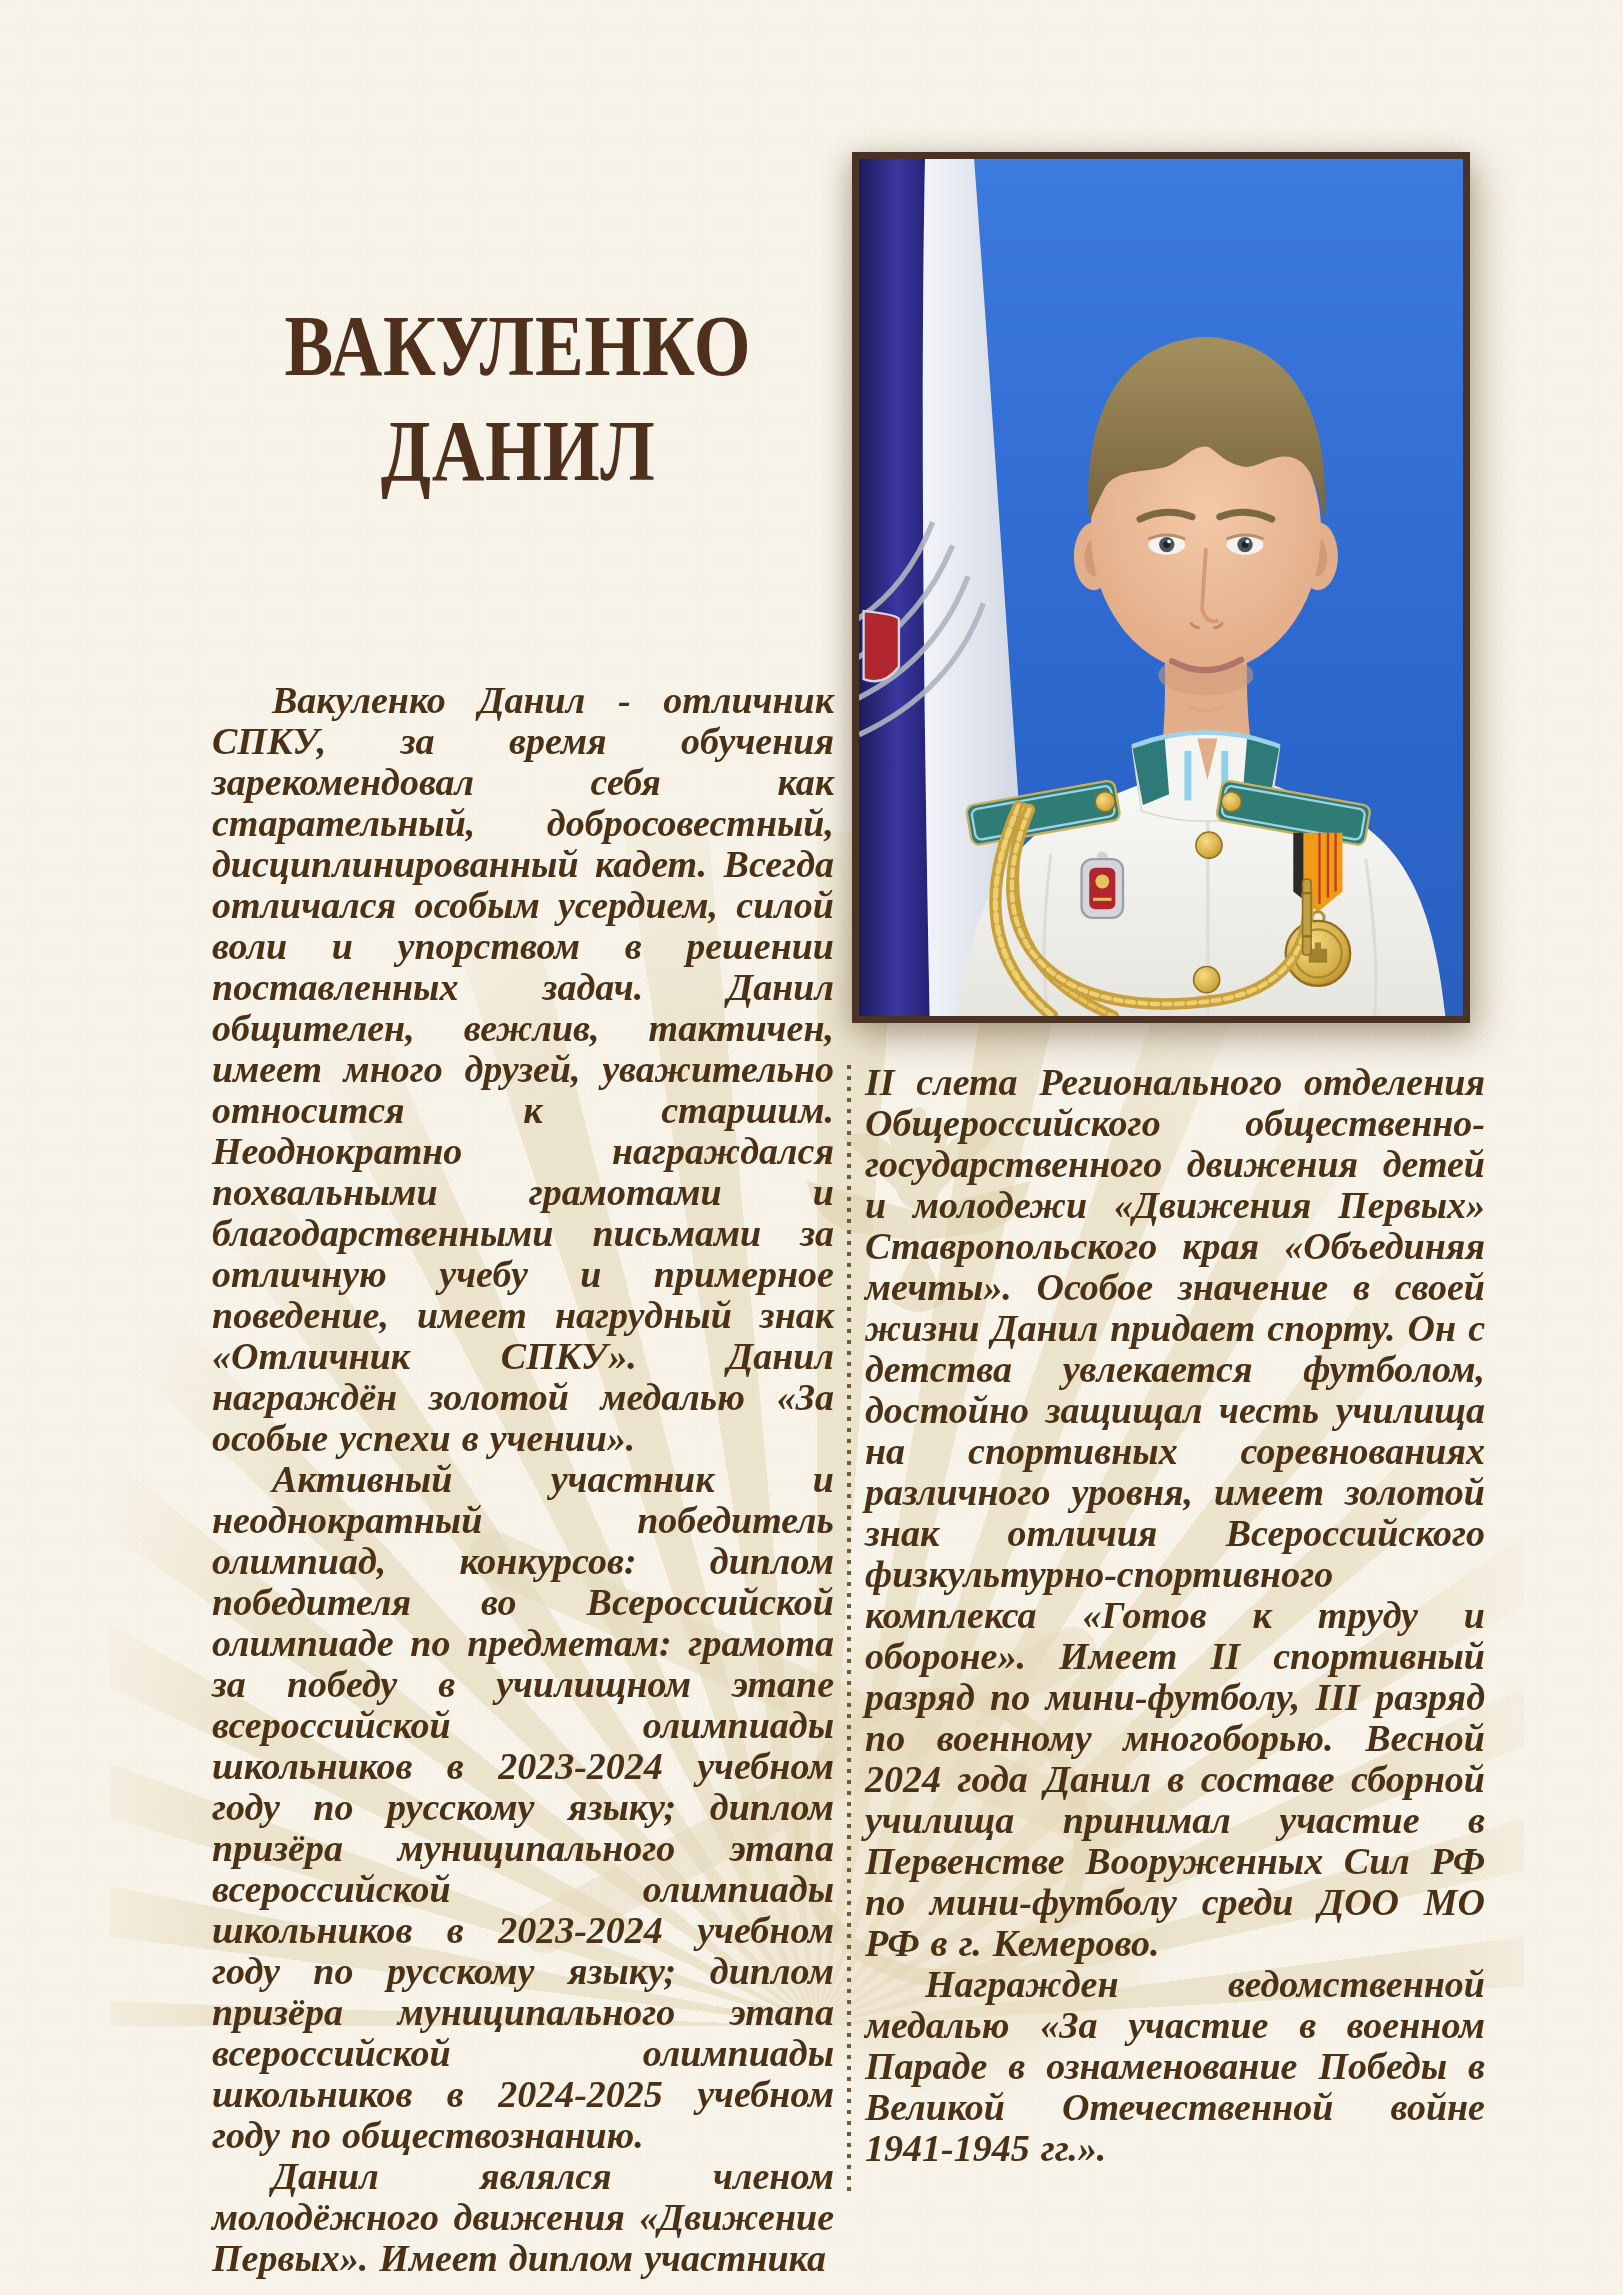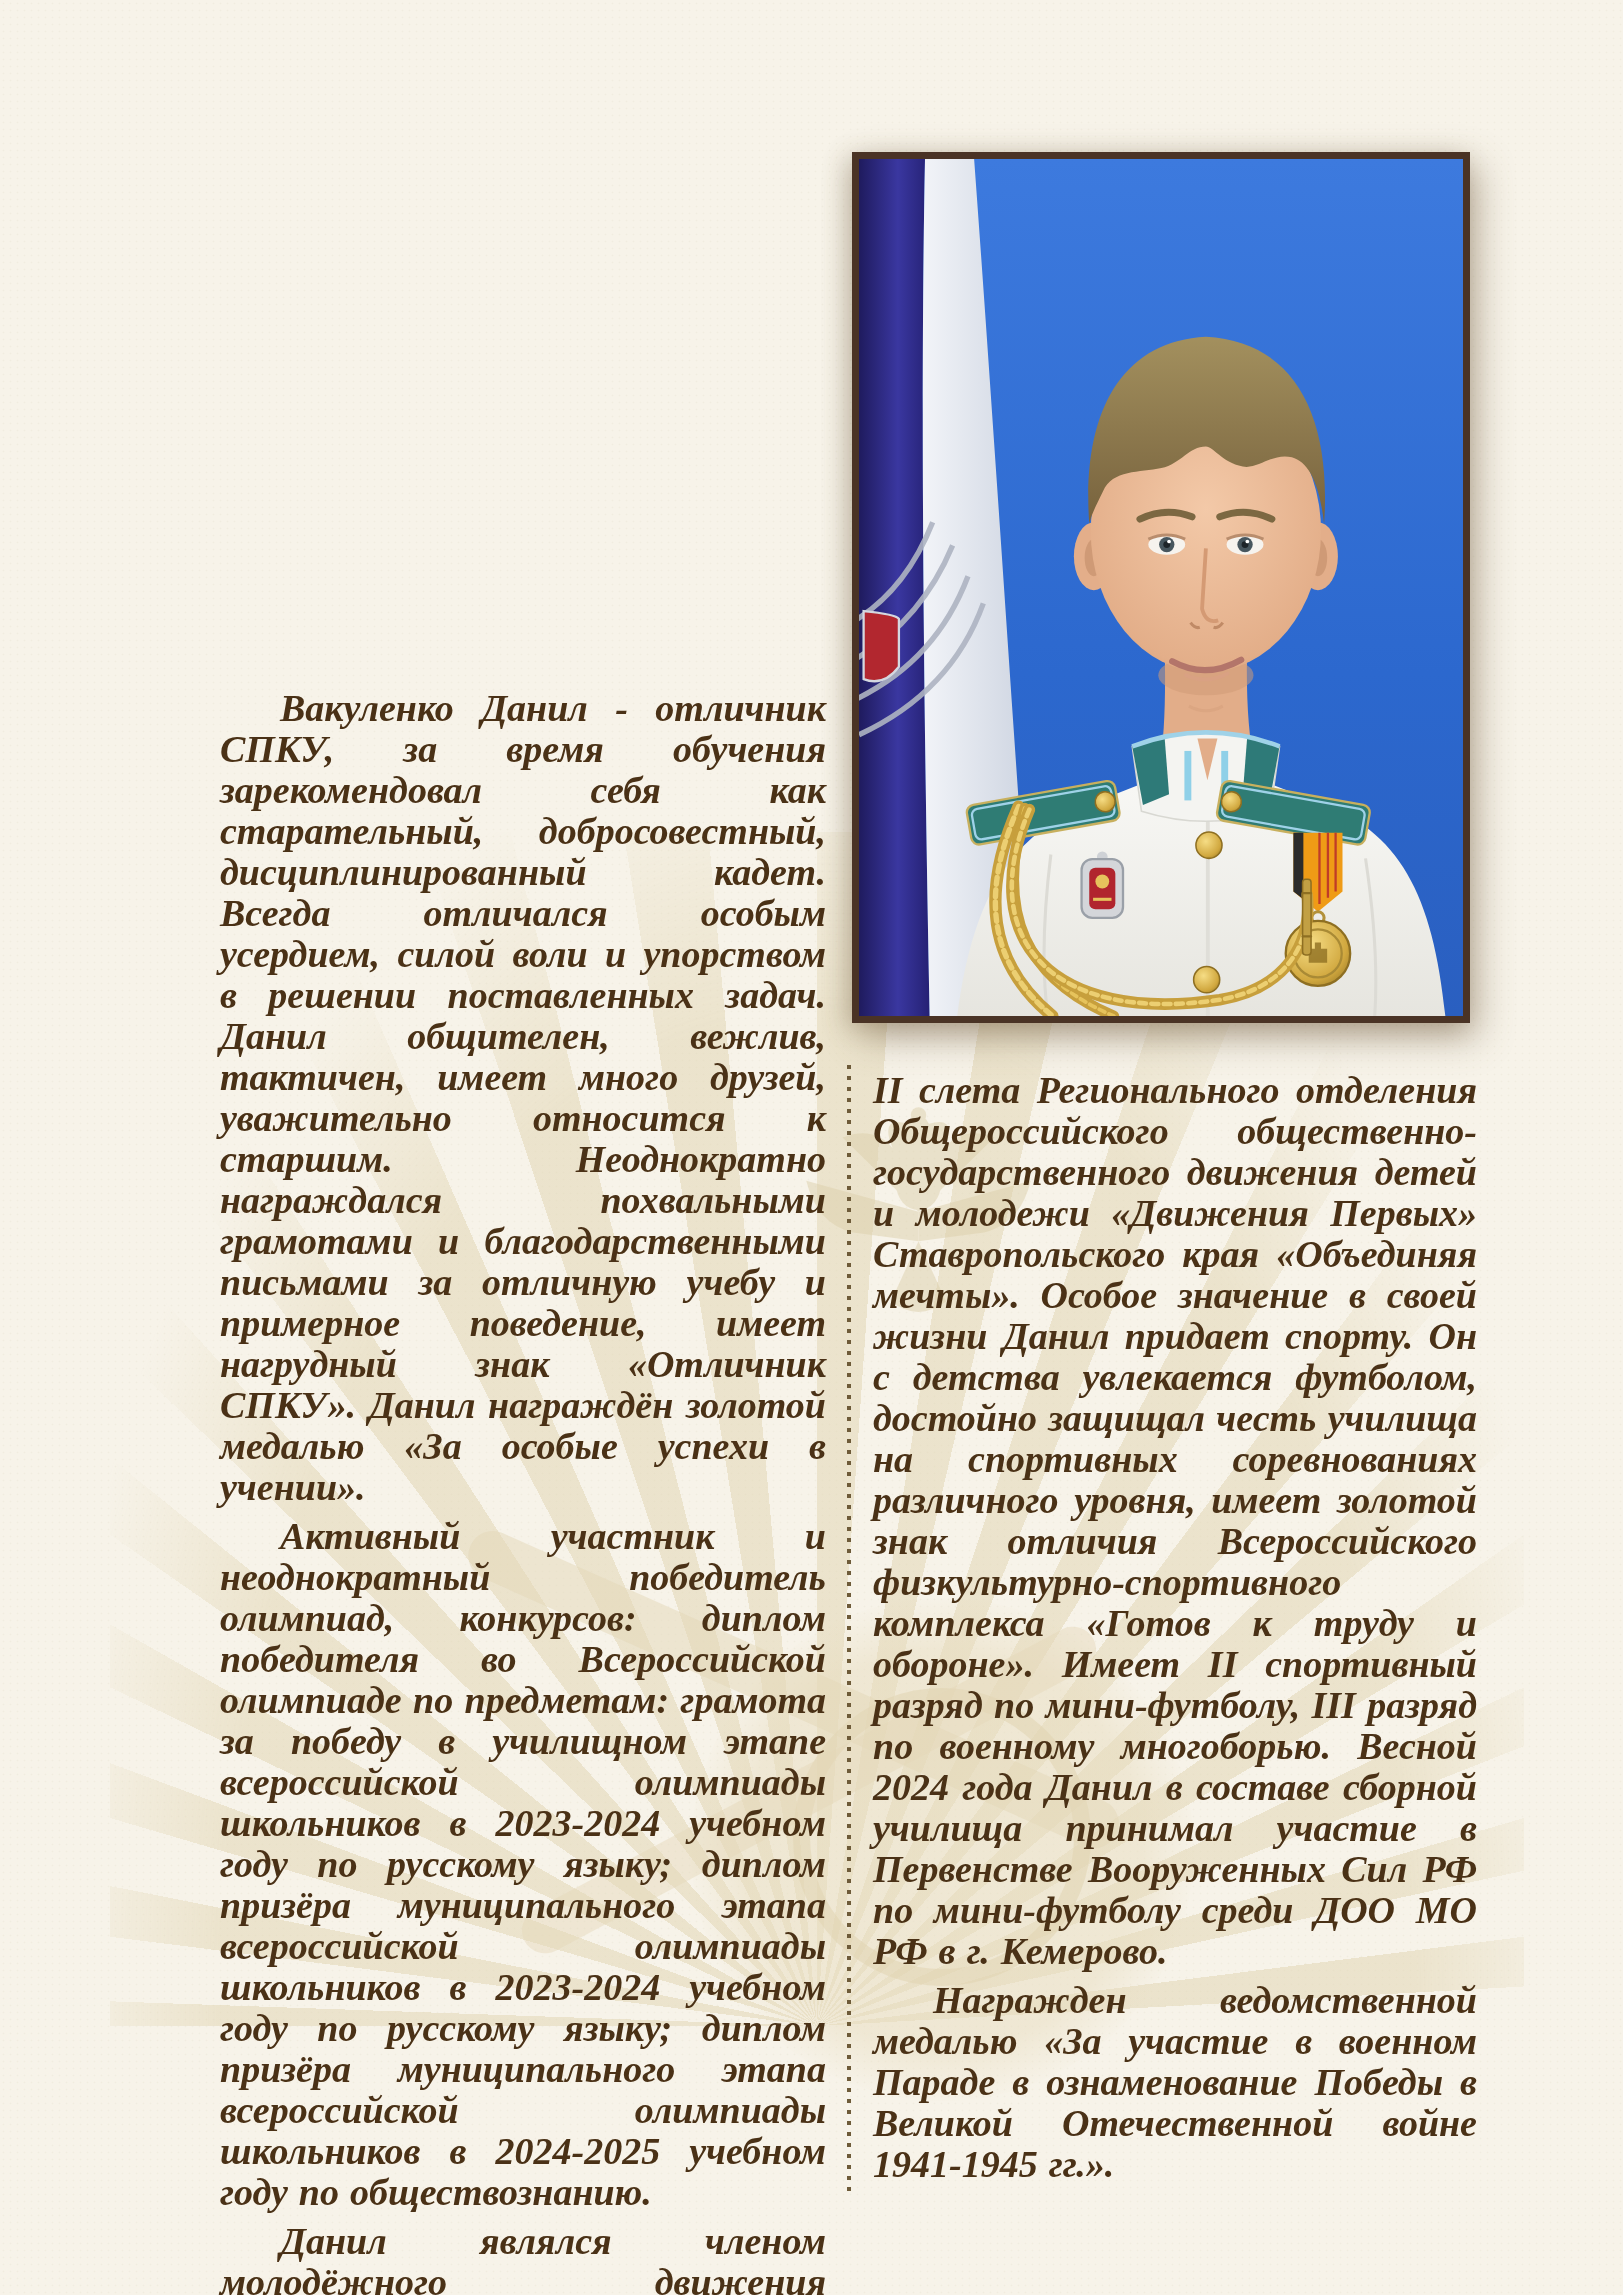--- a/index.html
+++ b/index.html
@@ -58,21 +58,21 @@
   }
   .photo svg{display:block;width:100%;height:100%;}
   
   .col{
     position:absolute;z-index:2;color:#4a3116;
     font-weight:700;font-style:italic;
     font-size:38px;line-height:41px;
     text-align:justify;word-spacing:1.6px;
     hyphens:auto;-webkit-hyphens:auto;
   }
-  .col p{margin:8px;text-indent:60px;}
+  .col p{margin:0;text-indent:60px;}
   .col p.no-indent{text-indent:0;}
   .col-left{left:212px;top:680px;width:622px;height:1524px;}
   .col-right{left:865px;top:1062px;width:620px;height:1139px;font-family:Liberation Serif, serif;}
   .divider{
     position:absolute;left:847px;top:1065px;width:3.9px;height:1128px;z-index:2;
     background:repeating-linear-gradient(to bottom,#6e5b39 0 3.9px, transparent 3.9px 11px);
   }
 </style>
 </head>
 <body>
@@ -90,20 +90,24 @@
         <circle cx="150" cy="16" r="9"></circle>
         <path d="M150,128 L62,42 Q98,28 120,54 Q104,16 138,26 Q150,4 162,26 Q196,16 180,54 Q202,28 238,42 Z"></path>
         <path d="M150,128 L20,92 Q32,142 74,152 L150,162 Z"></path>
         <path d="M150,128 L280,92 Q268,142 226,152 L150,162 Z"></path>
         <path d="M150,162 L118,232 Q150,256 182,232 Z"></path>
         <path d="M150,96 m-26,0 a26,30 0 1,0 52,0 a26,30 0 1,0 -52,0"></path>
       </g>
     </svg>
   </div>
 
+  <h1 class="title">
+    <span>ВАКУЛЕНКО</span>
+    <span>ДАНИЛ</span>
+  </h1>
 
   <figure class="photo">
     <svg viewBox="0 0 787 1109" preserveAspectRatio="none">
       <defs>
         <linearGradient id="bgblue" x1="0" y1="0" x2="0" y2="1">
           <stop offset="0" stop-color="#3d7ade"></stop>
             <stop offset=".6" stop-color="#2c68ce"></stop>
             <stop offset="1" stop-color="#2a5fc0"></stop>
         </linearGradient>
         <linearGradient id="flagNavy" x1="0" y1="0" x2="1" y2="0">

